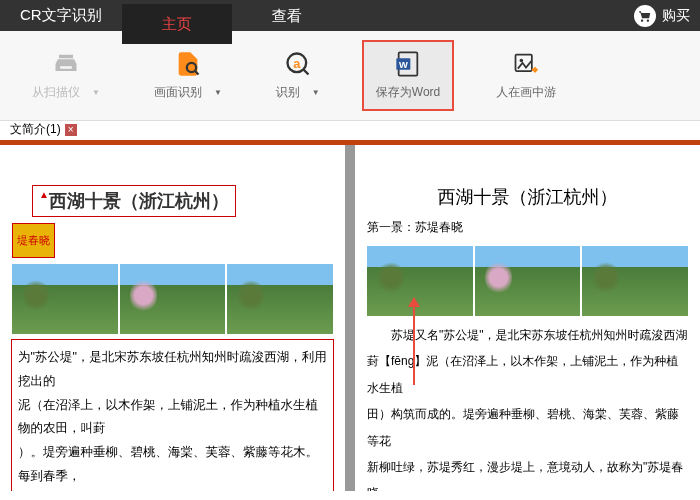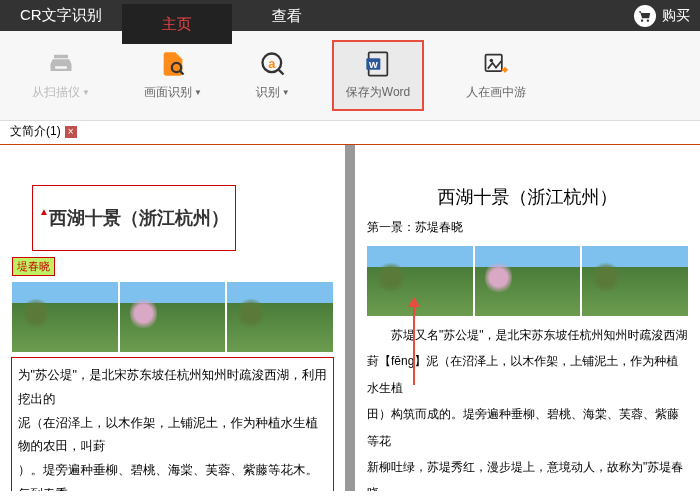--- a/index.html
+++ b/index.html
@@ -8,32 +8,32 @@
 .app-title { padding: 0 20px; font-size: 15px; }
 .tab { padding: 0 40px; height: 40px; line-height: 40px; font-size: 15px; cursor: pointer; }
 .tab.active { background: #222; color: #ef4444; margin-top: 16px; }
 .spacer { flex: 1; }
 .cart { display: flex; align-items: center; padding: 0 10px; gap: 6px; font-size: 14px; }
 .cart-icon { width: 22px; height: 22px; background: #fff; border-radius: 50%; display: flex; align-items: center; justify-content: center; }
 .toolbar { background: #f7f7f7; height: 90px; display: flex; align-items: center; padding: 0 20px; gap: 30px; border-bottom: 1px solid #ddd; }
 .tool { display: flex; flex-direction: column; align-items: center; gap: 6px; font-size: 12px; color: #666; padding: 8px 12px; cursor: pointer; }
 .tool.highlight { border: 2px solid #e74c3c; background: #eaeaea; }
 .tool-icon { width: 28px; height: 28px; display: flex; align-items: center; justify-content: center; }
-.tool-label { display: flex; align-items: center; gap: 2px; }
+.tool-label { display: flex; align-items: center; gap: 12px; }
 .dropdown-arrow { font-size: 8px; }
-.file-tabs { background: #fff; border-bottom: 1px solid #c2410c; height: 24px; display: flex; align-items: flex-start; padding: 0 4px; font-size: 12px; }
+.file-tabs { background: #fff; border-bottom: 5px solid #c2410c; height: 24px; display: flex; align-items: flex-end; padding: 0 4px; font-size: 12px; }
 .file-tab { display: flex; align-items: center; gap: 4px; padding: 2px 6px; }
 .close-x { background: #c0504d; color: #fff; width: 12px; height: 12px; font-size: 10px; display: flex; align-items: center; justify-content: center; cursor: pointer; }
 .content { display: flex; height: 346px; position: relative; }
 .pane { flex: 1; overflow: hidden; padding: 10px 12px; font-size: 12px; position: relative; }
 .divider { width: 10px; background: #999; }
 .arrow-up { position: absolute; left: 413px; top: 160px; width: 2px; height: 80px; background: #e74c3c; z-index: 10; }
 .arrow-up::before { content: ""; position: absolute; top: -8px; left: -5px; border-left: 6px solid transparent; border-right: 6px solid transparent; border-bottom: 10px solid #e74c3c; }
-.doc-title { display: inline-block; border: 1px solid #c00; padding: 20px 6px; font-size: 18px; font-weight: bold; color: #333; margin: 30px 0 6px 20px; }
-.badge { display: inline-block; background: #bef264; color: #c00; font-size: 11px; padding: 1px 4px; border: 1px solid #c00; }
+.doc-title { display: inline-block; border: 1px solid #c00; padding: 3px 6px; font-size: 18px; font-weight: bold; color: #333; margin: 30px 0 6px 20px; }
+.badge { display: inline-block; background: #eab308; color: #c00; font-size: 11px; padding: 9px 4px; border: 1px solid #c00; }
 .doc-title-r { text-align: center; font-size: 18px; margin: 30px 0 10px; }
 .sub { font-size: 12px; margin: 4px 0 10px; }
 .imgs { display: flex; gap: 2px; margin: 6px 0; }
 .img { flex: 1; height: 70px; background: linear-gradient(to bottom, #7ec0ee 0%, #7ec0ee 30%, #4a7c3a 30%, #6b9c4f 100%); position: relative; }
 .img::after { content:""; position:absolute; left:10%; top:20%; width:25%; height:50%; background: radial-gradient(circle,#5a7a3a 40%,transparent 70%); border-radius:50%; }
 .img.cherry::after { background: radial-gradient(circle,#d9a8c4 40%,transparent 70%); }
 .left-text { outline: 1px solid #c00; padding: 6px; line-height: 1.9; font-size: 12.5px; margin-top: 4px; }
 .right-text { line-height: 2.2; font-size: 12px; margin-top: 6px; }
 .disabled { color: #bbb; }
 </style>

